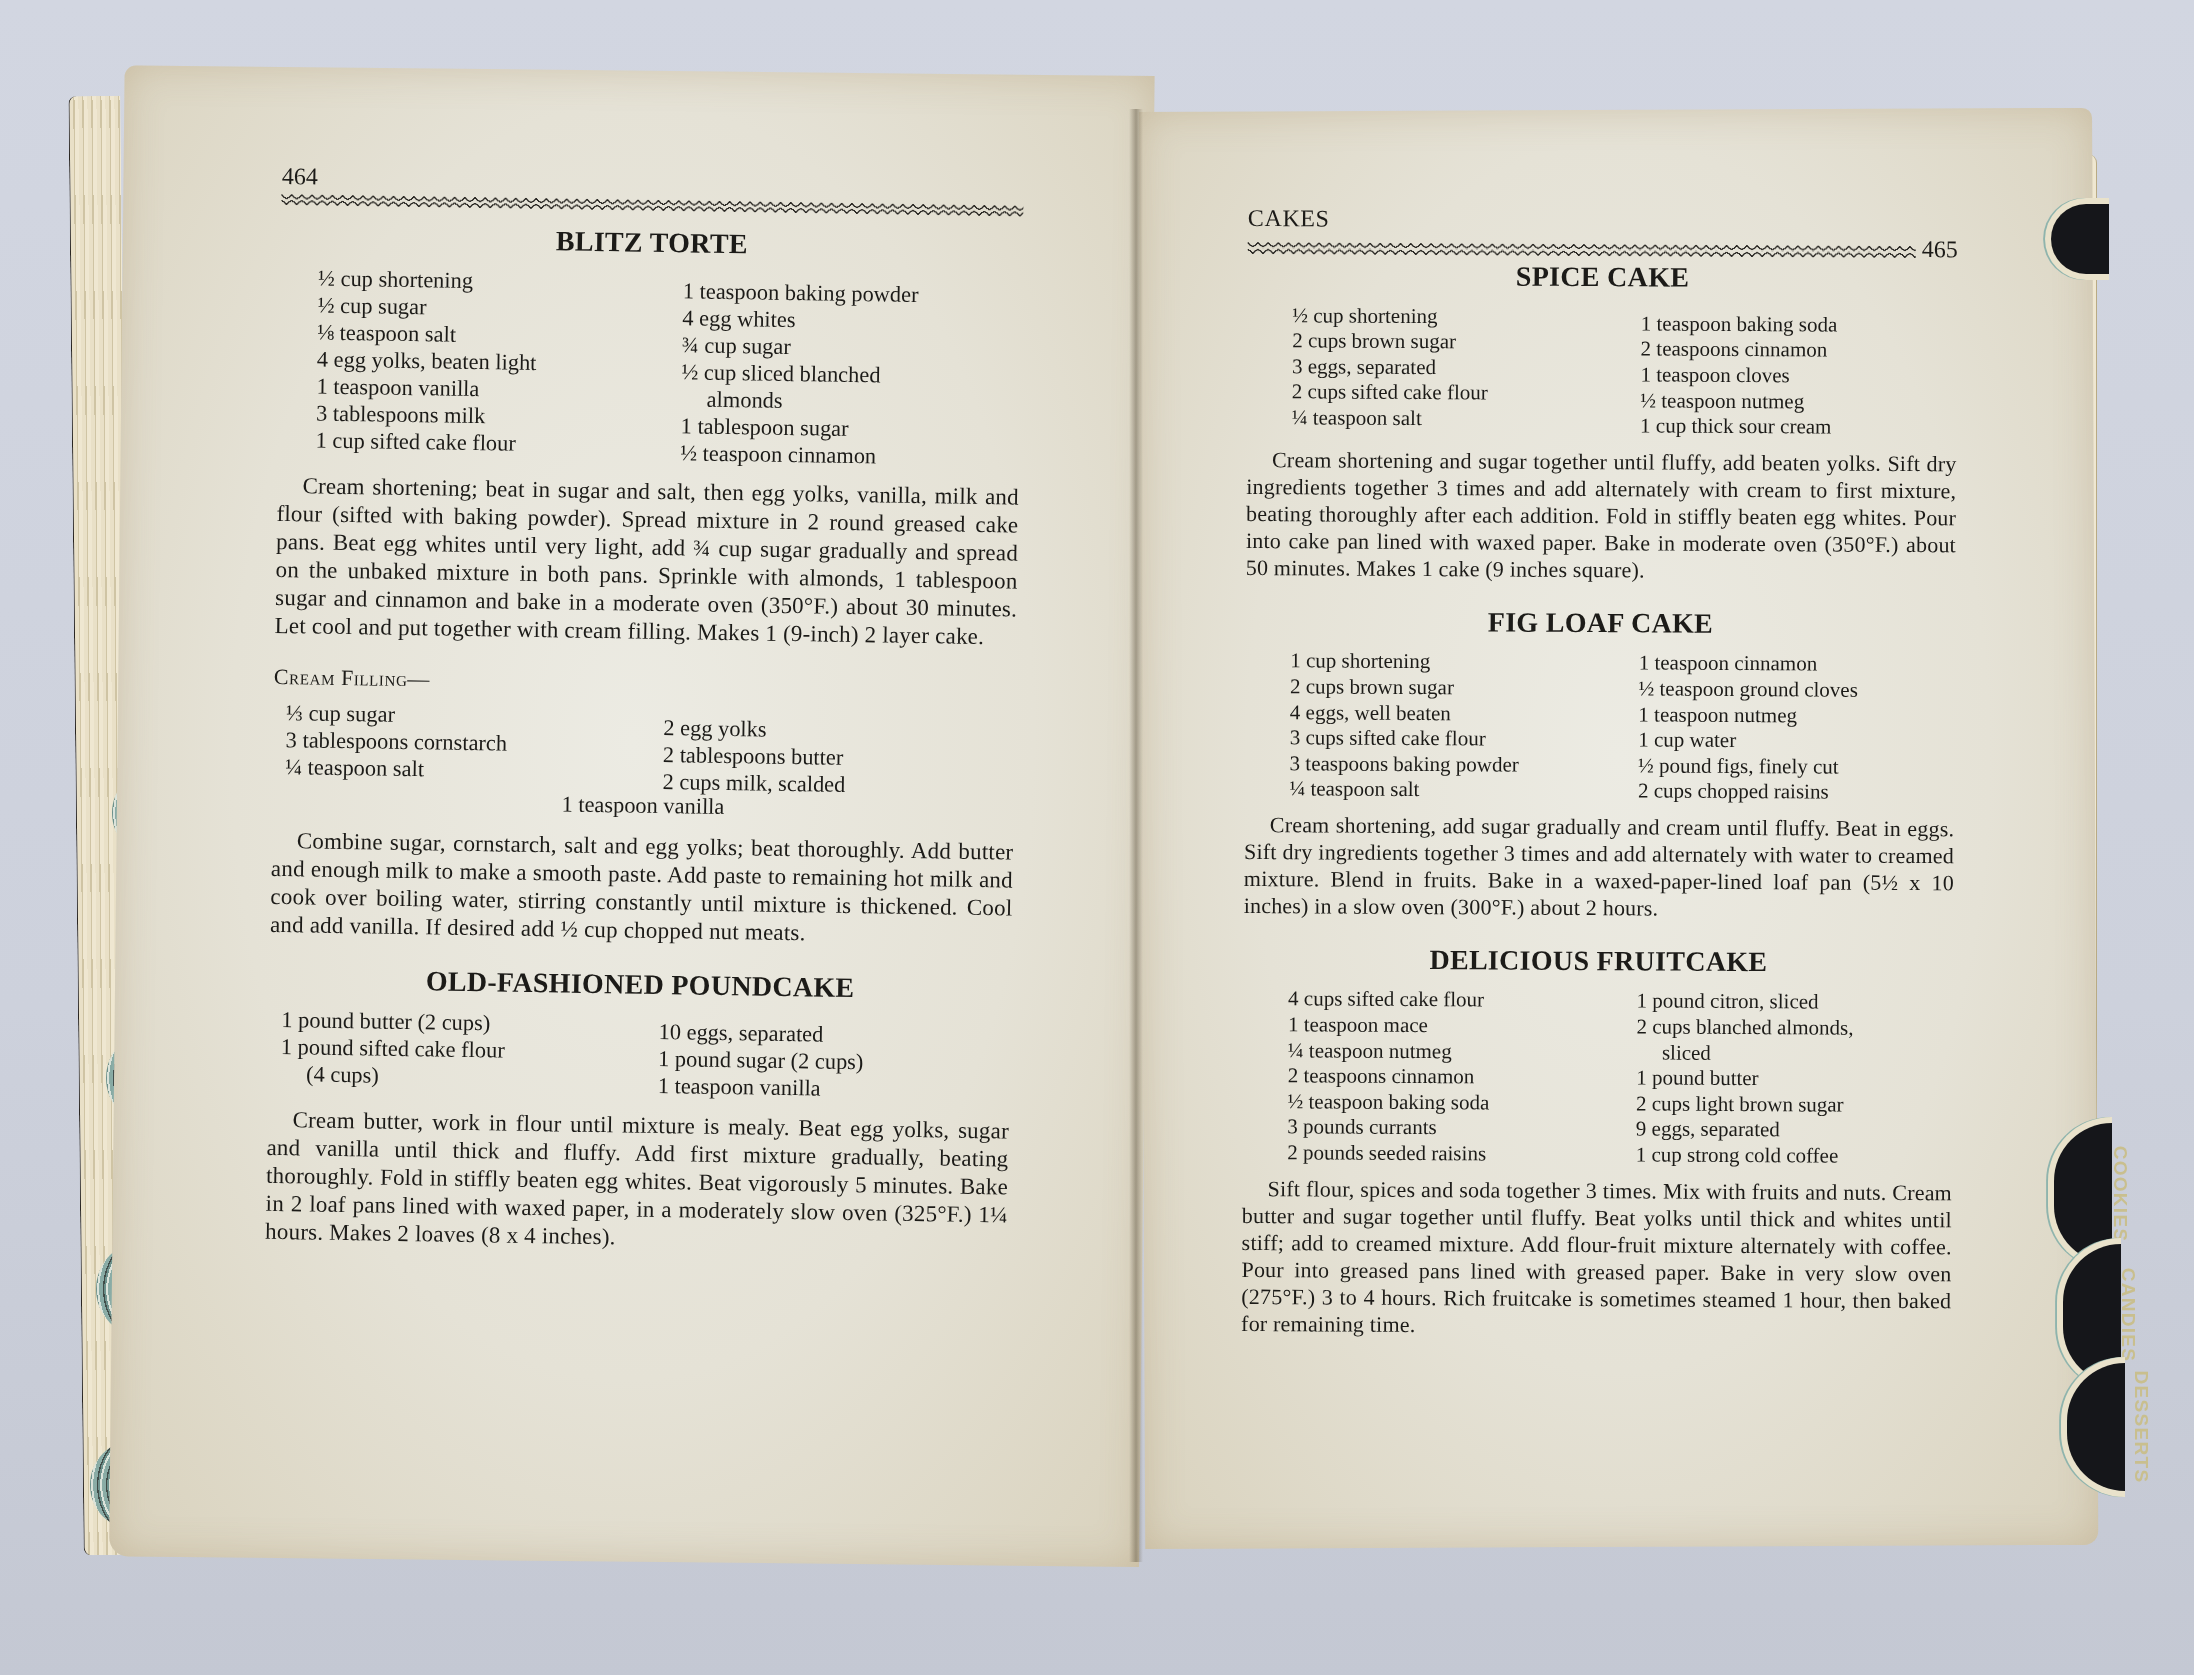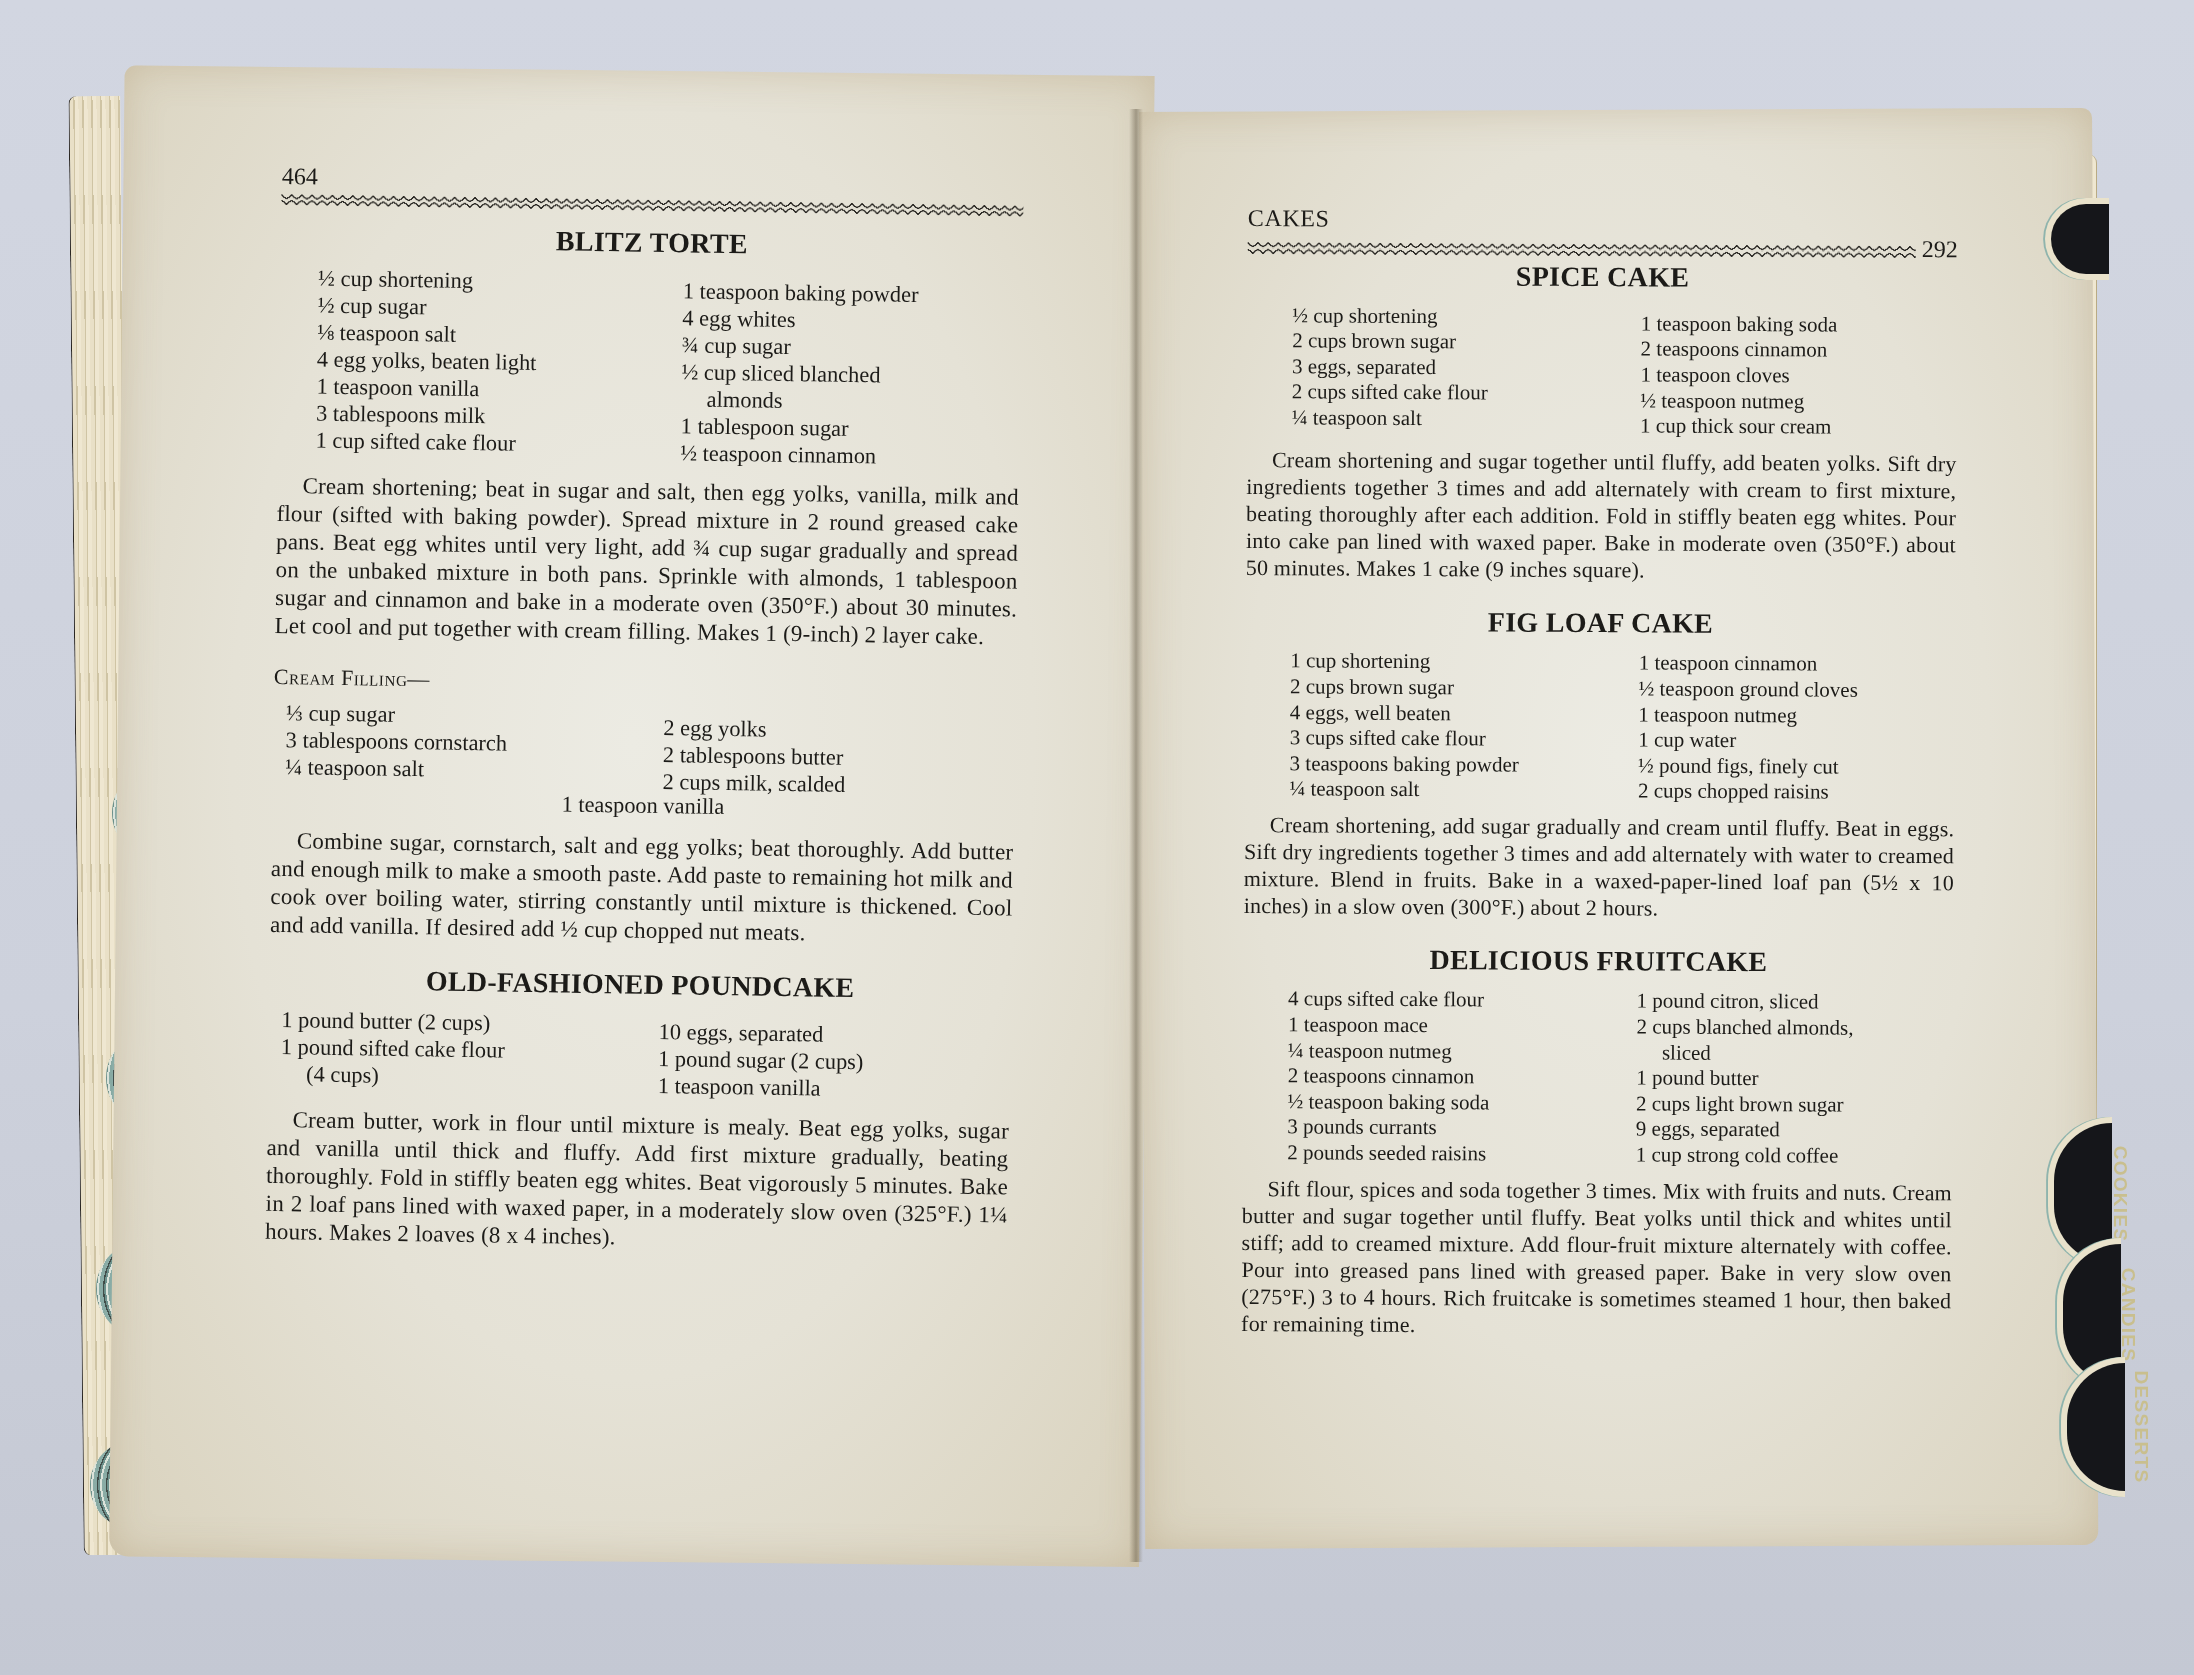--- a/index.html
+++ b/index.html
@@ -188,21 +188,21 @@
         </div>
       </div>
       <p class="method">Cream butter, work in flour until mixture is mealy. Beat egg yolks, sugar and vanilla until thick and fluffy. Add first mixture gradually, beating thoroughly. Fold in stiffly beaten egg whites. Beat vigorously 5 minutes. Bake in 2 loaf pans lined with waxed paper, in a moderately slow oven (325°F.) 1¼ hours. Makes 2 loaves (8 x 4 inches).</p>
     </section>
   </div>
 
   <div class="content right-content">
     <div class="running-head">CAKES</div>
     <div class="right-head-row">
       <div class="wavy" style="flex:1;margin:9px 6.4px 5.1px 0;"></div>
-      <div class="pagenum">292</div>
+      <div class="pagenum">465</div>
     </div>
 
     <section>
       <h2 class="recipe-title" style="margin-top:0">SPICE CAKE</h2>
       <div class="ingredients" style="font-size:21px;line-height:25.6px;margin-bottom:9px">
         <div class="ing-col left" style="padding-left:45px">
           <div class="ing-item">½ cup shortening</div>
           <div class="ing-item">2 cups brown sugar</div>
           <div class="ing-item">3 eggs, separated</div>
           <div class="ing-item">2 cups sifted cake flour</div>

